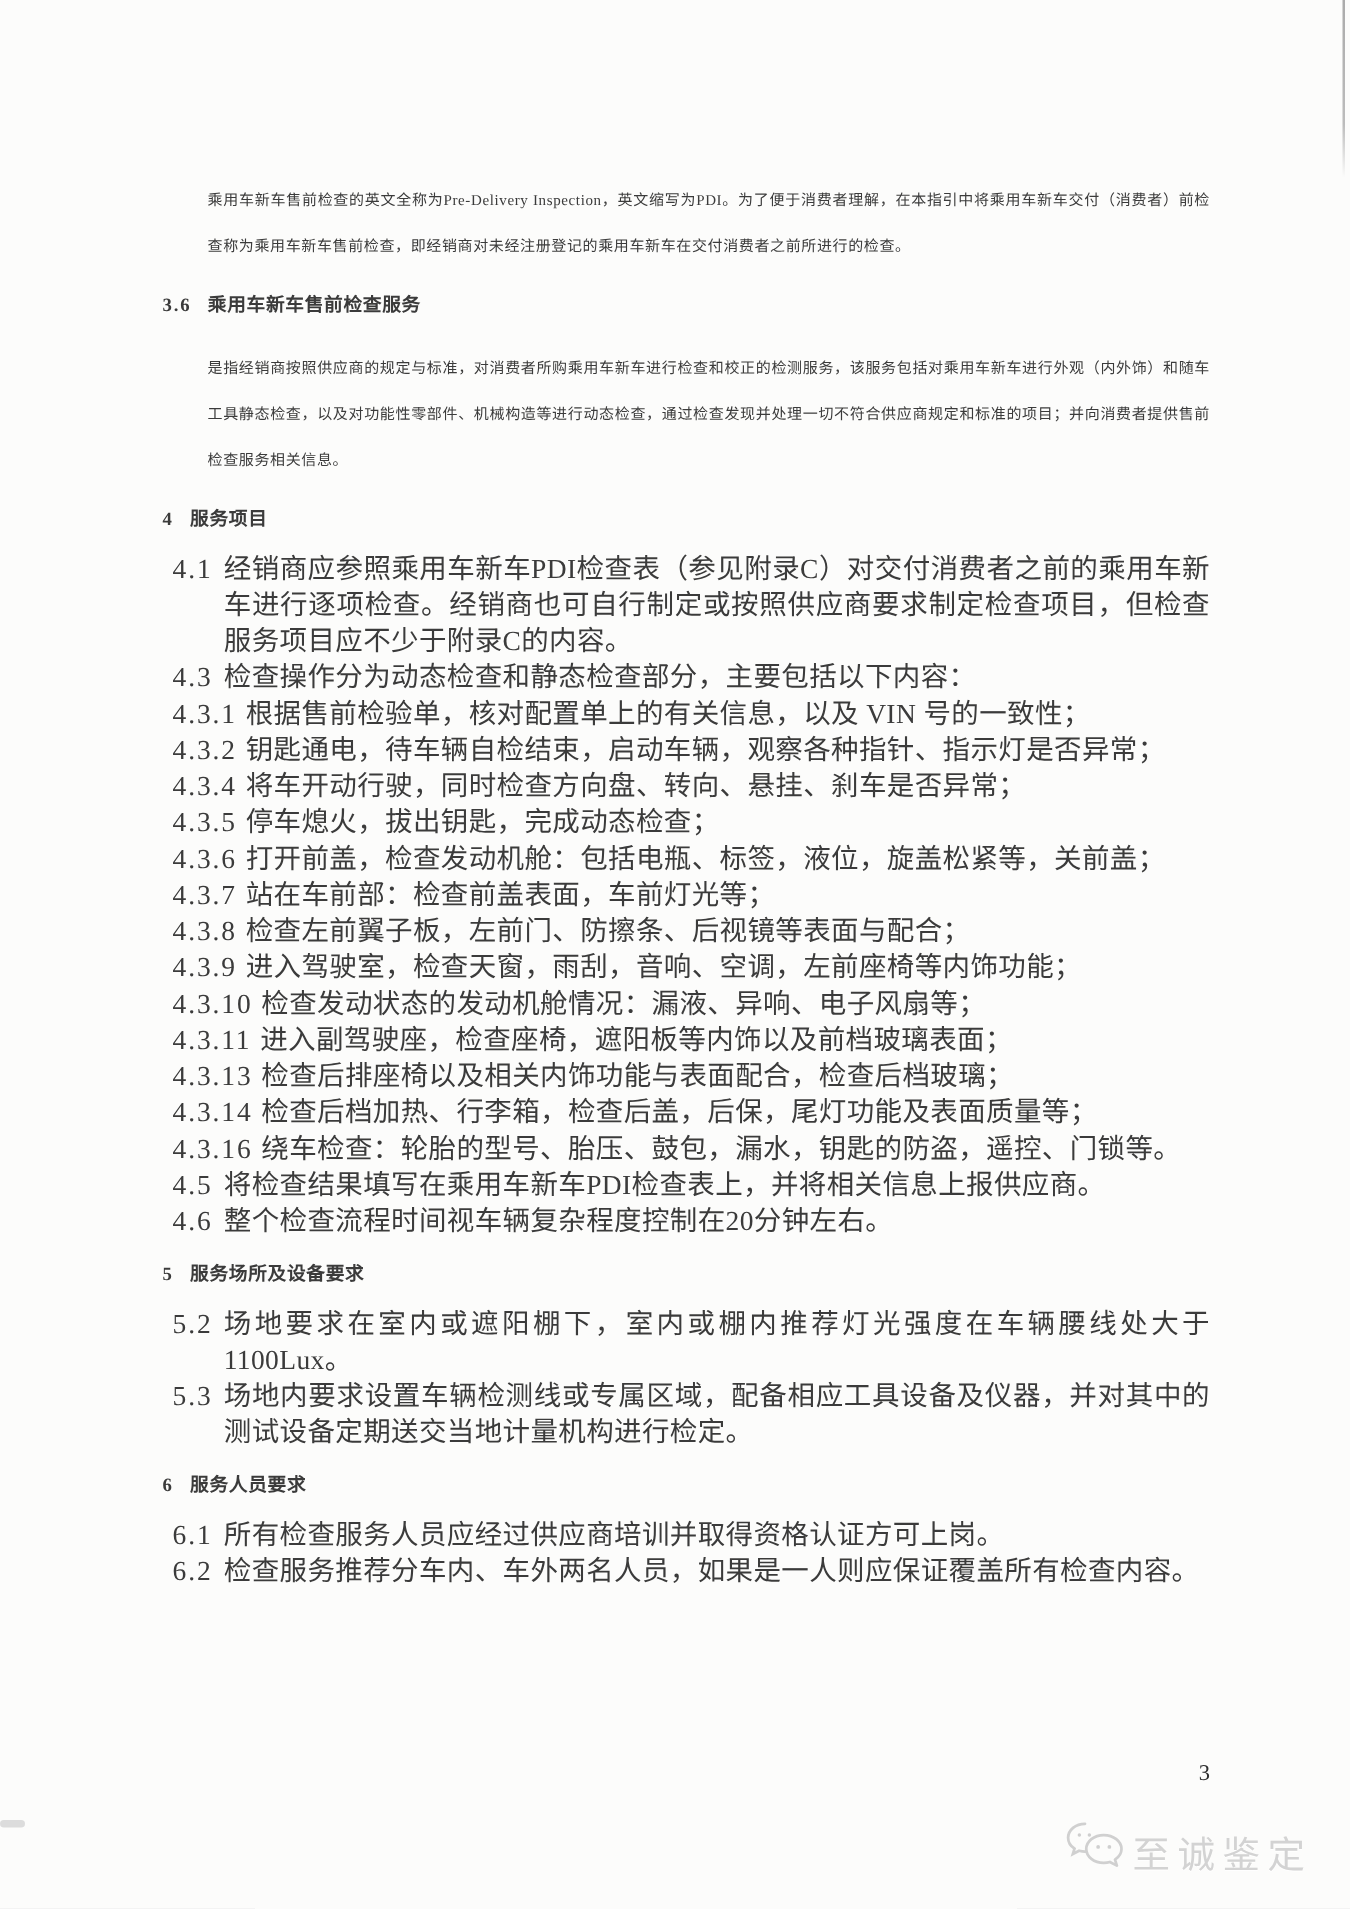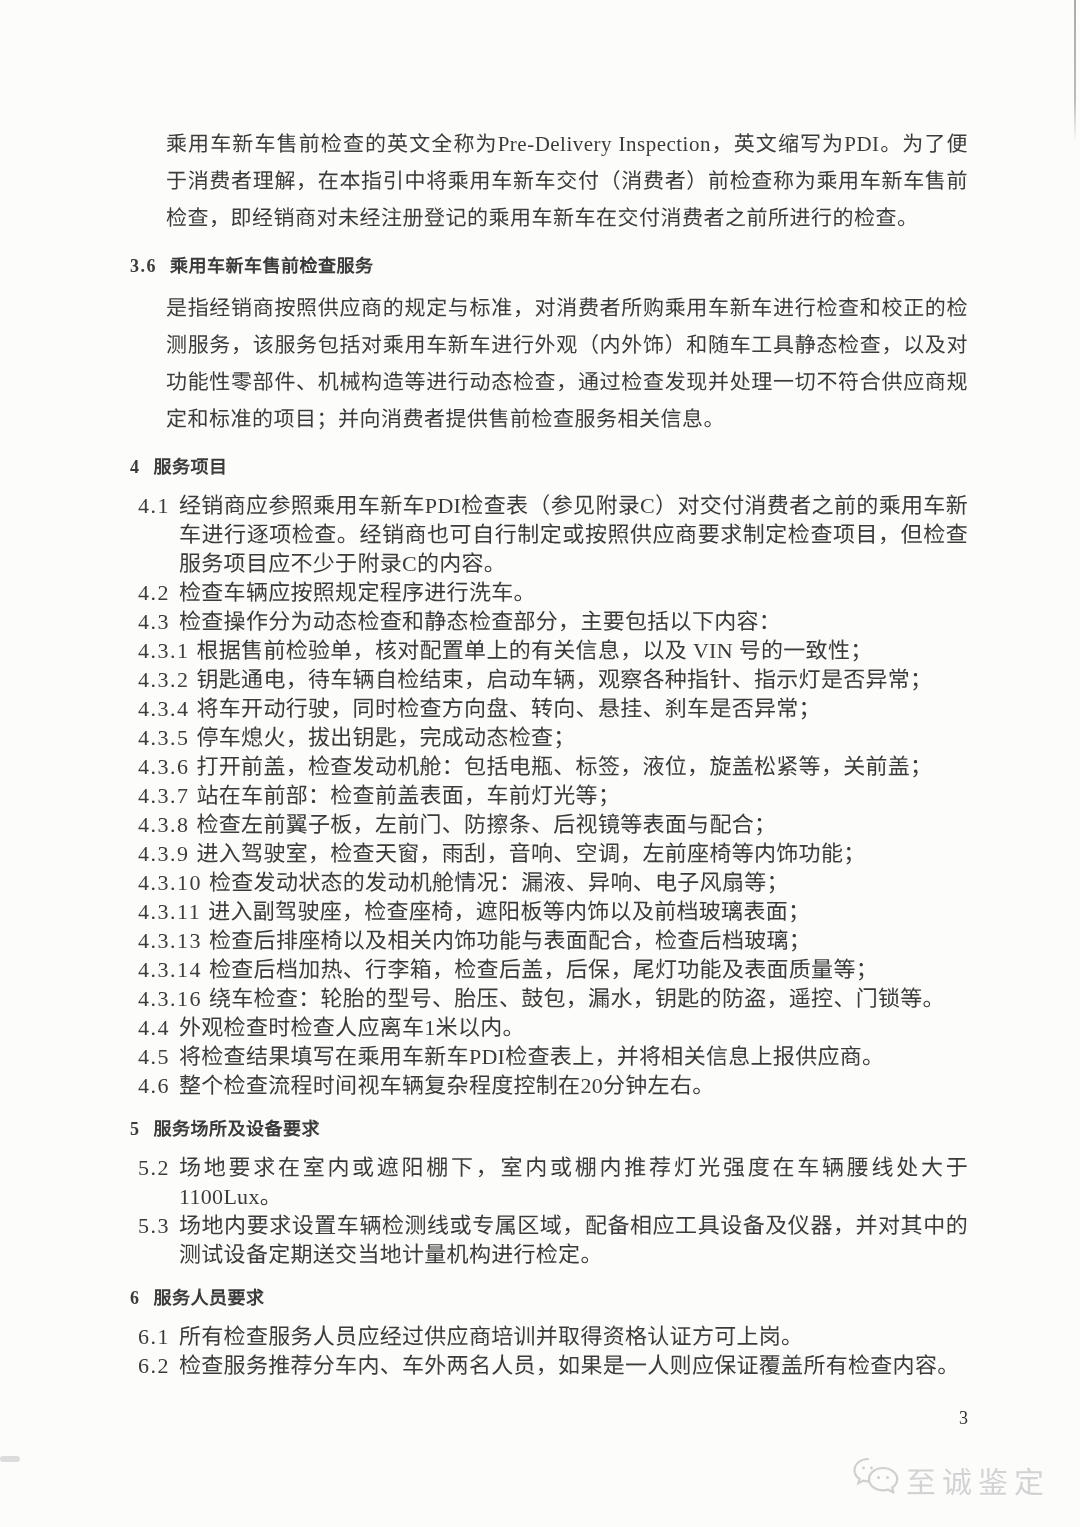--- a/index.html
+++ b/index.html
@@ -11,31 +11,31 @@
     overflow:hidden;
     font-family:"Liberation Serif","DejaVu Serif",serif;
     color:#3b3b3b;
   }
   .content{
     position:absolute;
     left:130px;top:126px;
     width:838px;
   }
   .paragraph{
-    margin:0 0 0 36px;
-    font-size:21px;
+    margin:16px 0 0 36px;
+    font-size:12px;
     line-height:37px;
     text-align:justify;
     letter-spacing:.5px;
   }
   .heading{
     display:flex;
     align-items:baseline;
     font-weight:bold;
-    font-size:18px;
+    font-size:15px;
     line-height:29px;
     margin:15px 0 9px 0;
     letter-spacing:.5px;
   }
   .heading .num{
     white-space:pre;
     margin-right:13px;
     letter-spacing:1.5px;
   }
   .item{
@@ -111,24 +111,20 @@
       <div class="paragraph">是指经销商按照供应商的规定与标准，对消费者所购乘用车新车进行检查和校正的检测服务，该服务包括对乘用车新车进行外观（内外饰）和随车工具静态检查，以及对功能性零部件、机械构造等进行动态检查，通过检查发现并处理一切不符合供应商规定和标准的项目；并向消费者提供售前检查服务相关信息。</div>
       <div class="heading">
         <span class="num">4</span>
         <span class="title">服务项目</span>
       </div>
       <div class="item">
         <span class="num">4.1</span>
         <span class="text">经销商应参照乘用车新车PDI检查表（参见附录C）对交付消费者之前的乘用车新车进行逐项检查。经销商也可自行制定或按照供应商要求制定检查项目，但检查服务项目应不少于附录C的内容。</span>
       </div>
       <div class="item">
-        <span class="num">4.2</span>
-        <span class="text">检查车辆应按照规定程序进行洗车。</span>
-      </div>
-      <div class="item">
         <span class="num">4.3</span>
         <span class="text">检查操作分为动态检查和静态检查部分，主要包括以下内容：</span>
       </div>
       <div class="item">
         <span class="num lv3">4.3.1</span>
         <span class="text">根据售前检验单，核对配置单上的有关信息，以及 VIN 号的一致性；</span>
       </div>
       <div class="item">
         <span class="num lv3">4.3.2</span>
         <span class="text">钥匙通电，待车辆自检结束，启动车辆，观察各种指针、指示灯是否异常；</span>
@@ -169,24 +165,20 @@
         <span class="num lv3">4.3.13</span>
         <span class="text">检查后排座椅以及相关内饰功能与表面配合，检查后档玻璃；</span>
       </div>
       <div class="item">
         <span class="num lv3">4.3.14</span>
         <span class="text">检查后档加热、行李箱，检查后盖，后保，尾灯功能及表面质量等；</span>
       </div>
       <div class="item">
         <span class="num lv3">4.3.16</span>
         <span class="text">绕车检查：轮胎的型号、胎压、鼓包，漏水，钥匙的防盗，遥控、门锁等。</span>
-      </div>
-      <div class="item">
-        <span class="num">4.4</span>
-        <span class="text">外观检查时检查人应离车1米以内。</span>
       </div>
       <div class="item">
         <span class="num">4.5</span>
         <span class="text">将检查结果填写在乘用车新车PDI检查表上，并将相关信息上报供应商。</span>
       </div>
       <div class="item">
         <span class="num">4.6</span>
         <span class="text">整个检查流程时间视车辆复杂程度控制在20分钟左右。</span>
       </div>
       <div class="heading">

